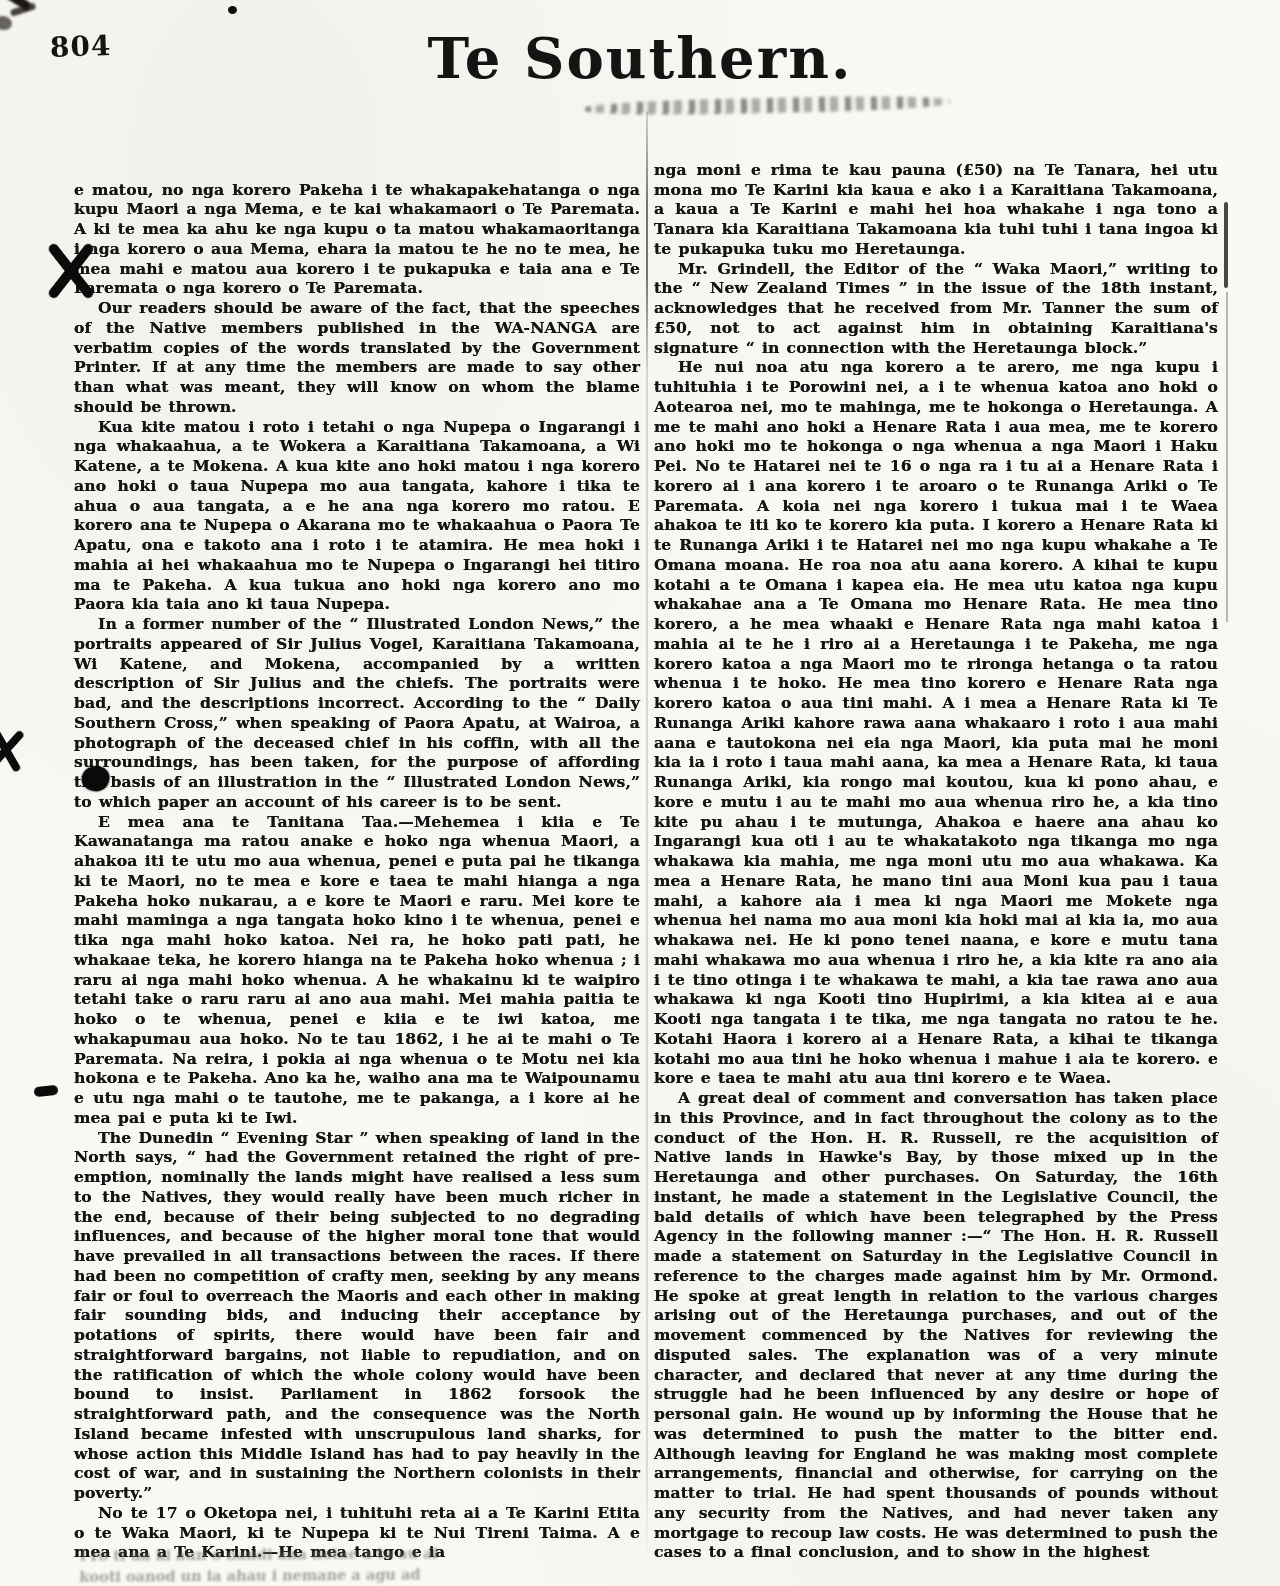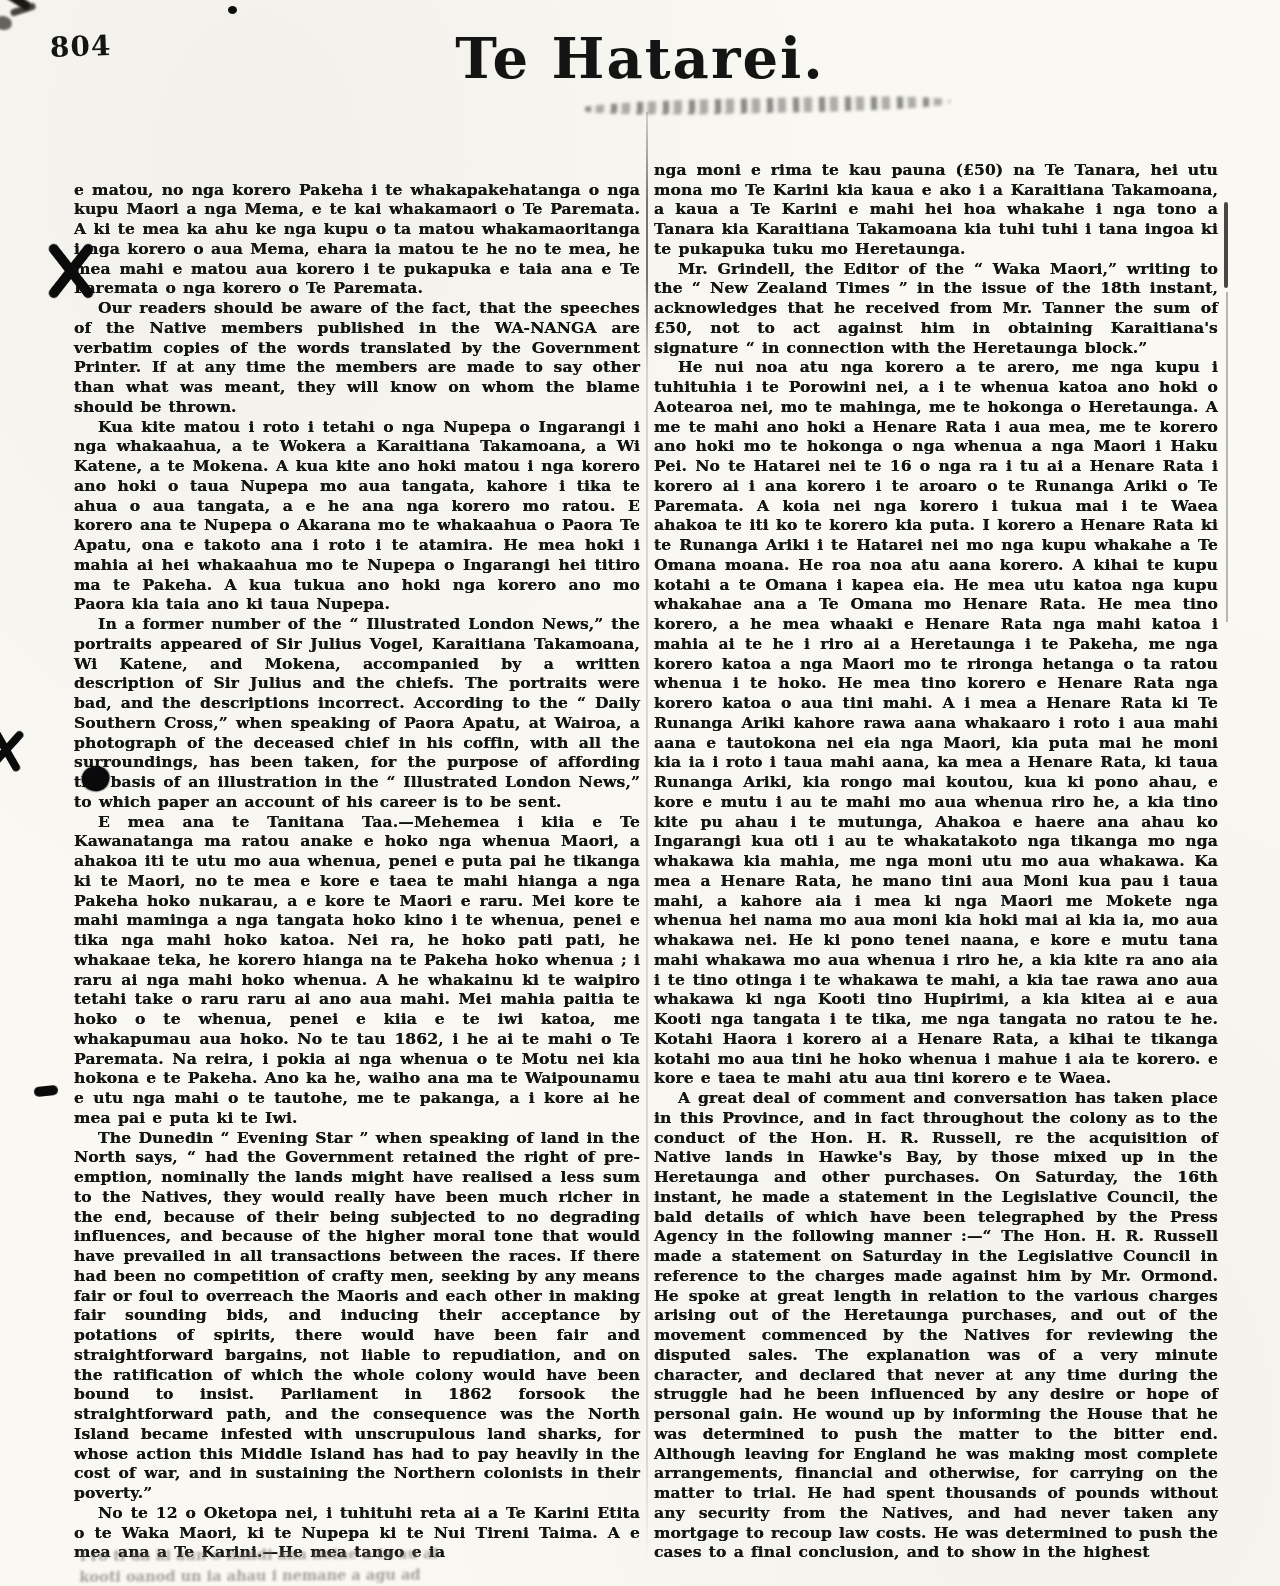--- a/index.html
+++ b/index.html
@@ -97,32 +97,32 @@
 <div class="page">
 
   <div class="corner-smudge">
       <i></i>
       <i></i>
       <i></i>
     </div>
   <div class="top-dot"></div>
 
   <div class="page-number">804</div>
-  <h1 class="masthead">Te Hatarei.</h1>
+  <h1 class="masthead">Te Southern.</h1>
   <div class="title-smudge"></div>
 
   <div class="columns">
     <div class="col left">
       <p class="body degraded">e matou, no nga korero Pakeha i te whakapakehatanga o nga kupu Maori a nga Mema, e te kai whakamaori o Te Paremata. A ki te mea ka ahu ke nga kupu o ta matou whakamaoritanga i nga korero o aua Mema, ehara ia matou te he no te mea, he mea mahi e matou aua korero i te pukapuka e taia ana e Te Paremata o nga korero o Te Paremata.</p>
       <p class="body indent">Our readers should be aware of the fact, that the speeches of the Native members published in the WA-NANGA are verbatim copies of the words translated by the Government Printer. If at any time the members are made to say other than what was meant, they will know on whom the blame should be thrown.</p>
       <p class="body indent degraded">Kua kite matou i roto i tetahi o nga Nupepa o Ingarangi i nga whakaahua, a te Wokera a Karaitiana Takamoana, a Wi Katene, a te Mokena. A kua kite ano hoki matou i nga korero ano hoki o taua Nupepa mo aua tangata, kahore i tika te ahua o aua tangata, a e he ana nga korero mo ratou. E korero ana te Nupepa o Akarana mo te whakaahua o Paora Te Apatu, ona e takoto ana i roto i te atamira. He mea hoki i mahia ai hei whakaahua mo te Nupepa o Ingarangi hei titiro ma te Pakeha. A kua tukua ano hoki nga korero ano mo Paora kia taia ano ki taua Nupepa.</p>
       <p class="body indent">In a former number of the “ Illustrated London News,” the portraits appeared of Sir Julius Vogel, Karaitiana Takamoana, Wi Katene, and Mokena, accompanied by a written description of Sir Julius and the chiefs. The portraits were bad, and the descriptions incorrect. According to the “ Daily Southern Cross,” when speaking of Paora Apatu, at Wairoa, a photograph of the deceased chief in his coffin, with all the surroundings, has been taken, for the purpose of affording the basis of an illustration in the “ Illustrated London News,” to which paper an account of his career is to be sent.</p>
       <p class="body indent degraded">E mea ana te Tanitana Taa.—Mehemea i kiia e Te Kawanatanga ma ratou anake e hoko nga whenua Maori, a ahakoa iti te utu mo aua whenua, penei e puta pai he tikanga ki te Maori, no te mea e kore e taea te mahi hianga a nga Pakeha hoko nukarau, a e kore te Maori e raru. Mei kore te mahi maminga a nga tangata hoko kino i te whenua, penei e tika nga mahi hoko katoa. Nei ra, he hoko pati pati, he whakaae teka, he korero hianga na te Pakeha hoko whenua ; i raru ai nga mahi hoko whenua. A he whakainu ki te waipiro tetahi take o raru raru ai ano aua mahi. Mei mahia paitia te hoko o te whenua, penei e kiia e te iwi katoa, me whakapumau aua hoko. No te tau 1862, i he ai te mahi o Te Paremata. Na reira, i pokia ai nga whenua o te Motu nei kia hokona e te Pakeha. Ano ka he, waiho ana ma te Waipounamu e utu nga mahi o te tautohe, me te pakanga, a i kore ai he mea pai e puta ki te Iwi.</p>
       <p class="body indent degraded">The Dunedin “ Evening Star ” when speaking of land in the North says, “ had the Government retained the right of pre-emption, nominally the lands might have realised a less sum to the Natives, they would really have been much richer in the end, because of their being subjected to no degrading influences, and because of the higher moral tone that would have prevailed in all transactions between the races. If there had been no competition of crafty men, seeking by any means fair or foul to overreach the Maoris and each other in making fair sounding bids, and inducing their acceptance by potations of spirits, there would have been fair and straightforward bargains, not liable to repudiation, and on the ratification of which the whole colony would have been bound to insist. Parliament in 1862 forsook the straightforward path, and the consequence was the North Island became infested with unscrupulous land sharks, for whose action this Middle Island has had to pay heavily in the cost of war, and in sustaining the Northern colonists in their poverty.”</p>
-      <p class="body indent degraded">No te 12 o Oketopa nei, i tuhituhi reta ai a Te Karini Etita o te Waka Maori, ki te Nupepa ki te Nui Tireni Taima. A e mea ana a Te Karini.—He mea tango e ia</p>
+      <p class="body indent degraded">No te 17 o Oketopa nei, i tuhituhi reta ai a Te Karini Etita o te Waka Maori, ki te Nupepa ki te Nui Tireni Taima. A e mea ana a Te Karini.—He mea tango e ia</p>
     </div>
 
     <div class="col-rule"></div>
 
     <div class="col right">
       <p class="body">nga moni e rima te kau pauna (£50) na Te Tanara, hei utu mona mo Te Karini kia kaua e ako i a Karaitiana Takamoana, a kaua a Te Karini e mahi hei hoa whakahe i nga tono a Tanara kia Karaitiana Takamoana kia tuhi tuhi i tana ingoa ki te pukapuka tuku mo Heretaunga.</p>
       <p class="body indent">Mr. Grindell, the Editor of the “ Waka Maori,” writing to the “ New Zealand Times ” in the issue of the 18th instant, acknowledges that he received from Mr. Tanner the sum of £50, not to act against him in obtaining Karaitiana's signature “ in connection with the Heretaunga block.”</p>
       <p class="body indent">He nui noa atu nga korero a te arero, me nga kupu i tuhituhia i te Porowini nei, a i te whenua katoa ano hoki o Aotearoa nei, mo te mahinga, me te hokonga o Heretaunga. A me te mahi ano hoki a Henare Rata i aua mea, me te korero ano hoki mo te hokonga o nga whenua a nga Maori i Haku Pei. No te Hatarei nei te 16 o nga ra i tu ai a Henare Rata i korero ai i ana korero i te aroaro o te Runanga Ariki o Te Paremata. A koia nei nga korero i tukua mai i te Waea ahakoa te iti ko te korero kia puta. I korero a Henare Rata ki te Runanga Ariki i te Hatarei nei mo nga kupu whakahe a Te Omana moana. He roa noa atu aana korero. A kihai te kupu kotahi a te Omana i kapea eia. He mea utu katoa nga kupu whakahae ana a Te Omana mo Henare Rata. He mea tino korero, a he mea whaaki e Henare Rata nga mahi katoa i mahia ai te he i riro ai a Heretaunga i te Pakeha, me nga korero katoa a nga Maori mo te rironga hetanga o ta ratou whenua i te hoko. He mea tino korero e Henare Rata nga korero katoa o aua tini mahi. A i mea a Henare Rata ki Te Runanga Ariki kahore rawa aana whakaaro i roto i aua mahi aana e tautokona nei eia nga Maori, kia puta mai he moni kia ia i roto i taua mahi aana, ka mea a Henare Rata, ki taua Runanga Ariki, kia rongo mai koutou, kua ki pono ahau, e kore e mutu i au te mahi mo aua whenua riro he, a kia tino kite pu ahau i te mutunga, Ahakoa e haere ana ahau ko Ingarangi kua oti i au te whakatakoto nga tikanga mo nga whakawa kia mahia, me nga moni utu mo aua whakawa. Ka mea a Henare Rata, he mano tini aua Moni kua pau i taua mahi, a kahore aia i mea ki nga Maori me Mokete nga whenua hei nama mo aua moni kia hoki mai ai kia ia, mo aua whakawa nei. He ki pono tenei naana, e kore e mutu tana mahi whakawa mo aua whenua i riro he, a kia kite ra ano aia i te tino otinga i te whakawa te mahi, a kia tae rawa ano aua whakawa ki nga Kooti tino Hupirimi, a kia kitea ai e aua Kooti nga tangata i te tika, me nga tangata no ratou te he. Kotahi Haora i korero ai a Henare Rata, a kihai te tikanga kotahi mo aua tini he hoko whenua i mahue i aia te korero. e kore e taea te mahi atu aua tini korero e te Waea.</p>
       <p class="body indent">A great deal of comment and conversation has taken place in this Province, and in fact throughout the colony as to the conduct of the Hon. H. R. Russell, re the acquisition of Native lands in Hawke's Bay, by those mixed up in the Heretaunga and other purchases. On Saturday, the 16th instant, he made a statement in the Legislative Council, the bald details of which have been telegraphed by the Press Agency in the following manner :—“ The Hon. H. R. Russell made a statement on Saturday in the Legislative Council in reference to the charges made against him by Mr. Ormond. He spoke at great length in relation to the various charges arising out of the Heretaunga purchases, and out of the movement commenced by the Natives for reviewing the disputed sales. The explanation was of a very minute character, and declared that never at any time during the struggle had he been influenced by any desire or hope of personal gain. He wound up by informing the House that he was determined to push the matter to the bitter end. Although leaving for England he was making most complete arrangements, financial and otherwise, for carrying on the matter to trial. He had spent thousands of pounds without any security from the Natives, and had never taken any mortgage to recoup law costs. He was determined to push the cases to a final conclusion, and to show in the highest</p>
     </div>

